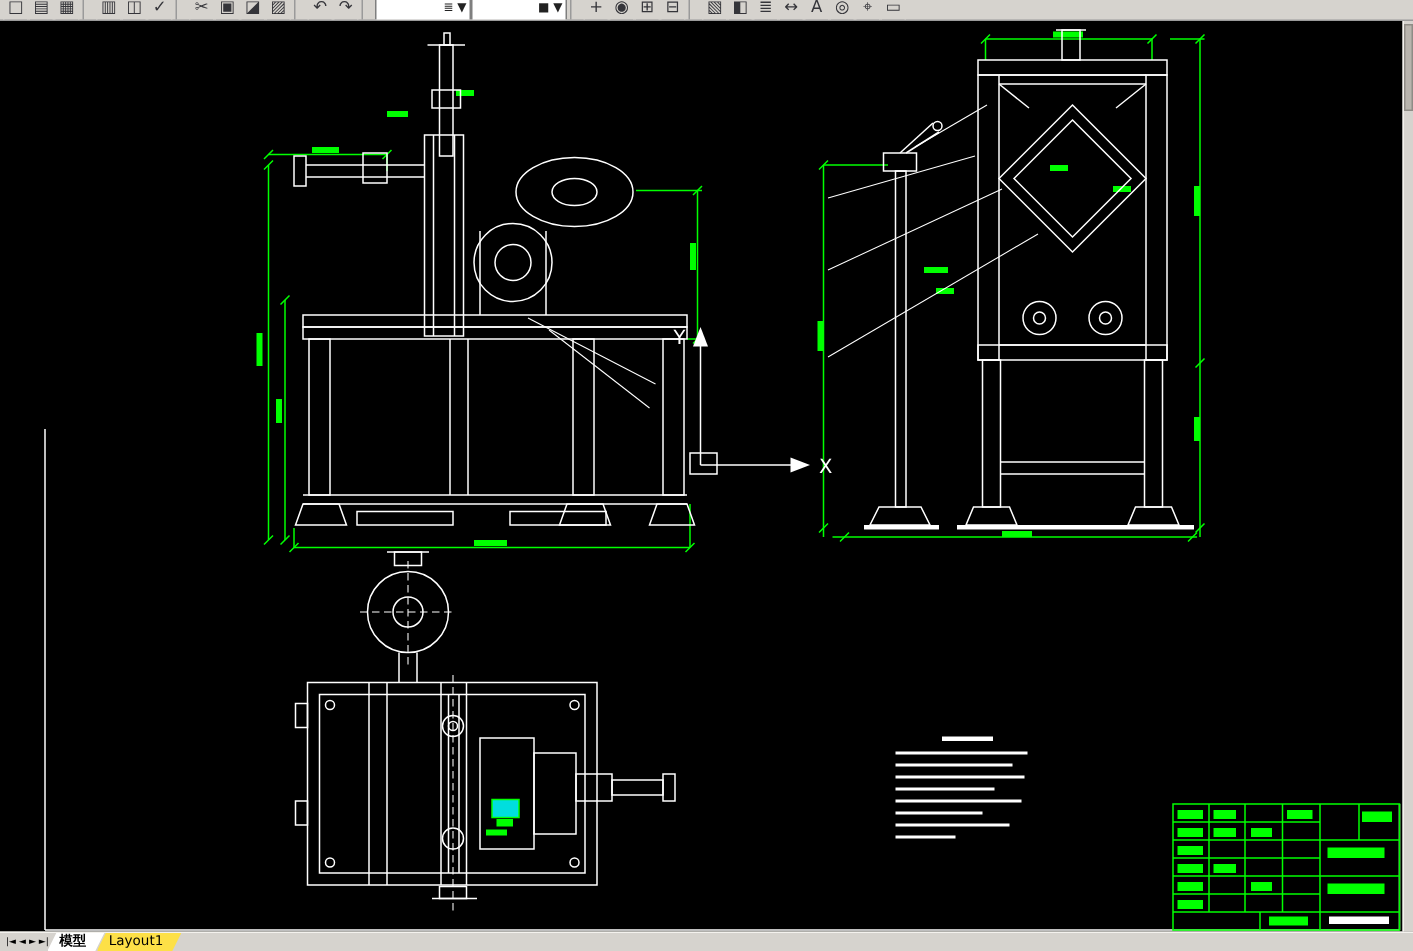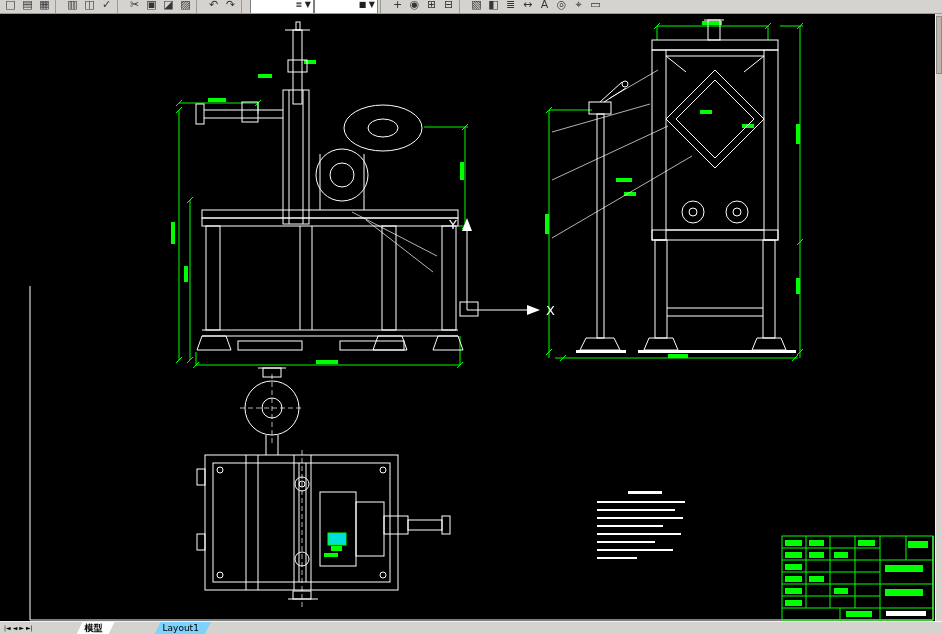--- a/index.html
+++ b/index.html
@@ -29,27 +29,27 @@
   .dash{stroke-dasharray:5 3;}
   .ucstext{fill:#ffffff;font-size:13px;font-family:"DejaVu Sans",sans-serif;}
 
   
   .vscroll{position:absolute;top:14px;right:0;width:7px;height:607px;background:#d6d3ce;
            border-left:1px solid #f4f2ee;box-sizing:border-box;}
   .vthumb{position:absolute;top:2px;left:0;right:0;height:56px;background:#b9b5ae;border:1px solid #8f8c86;}
 
   
   .tabbar{position:absolute;left:0;right:0;bottom:0;height:13px;background:#d6d3ce;
-          border-top:1px solid #f4f2ee;display:flex;align-items:stretch;font-size:9px;box-sizing:border-box;gap:45px;}
+          border-top:1px solid #f4f2ee;display:flex;align-items:stretch;font-size:9px;box-sizing:border-box;}
   .tabnav{display:flex;align-items:center;padding:0 3px;}
   .tabnav span{font-size:6px;color:#000;padding:0 1px;cursor:pointer;line-height:1;}
   .tab{display:flex;align-items:center;padding:0 12px 0 8px;margin-left:-5px;color:#000;cursor:pointer;
        clip-path:polygon(6px 0,100% 0,calc(100% - 6px) 100%,0 100%);line-height:1;}
   .tab.active{background:#ffffff;font-weight:bold;}
-  .tab.inactive{background:#7dd3fc;}
+  .tab.inactive{background:#fde047;}
 </style>
 </head>
 <body>
 
 <div class="window">
 
   <div class="toolbar">
     <div id="toolbar-icons">
         <span class="tbicon">□</span>
         <span class="tbicon">▤</span>

